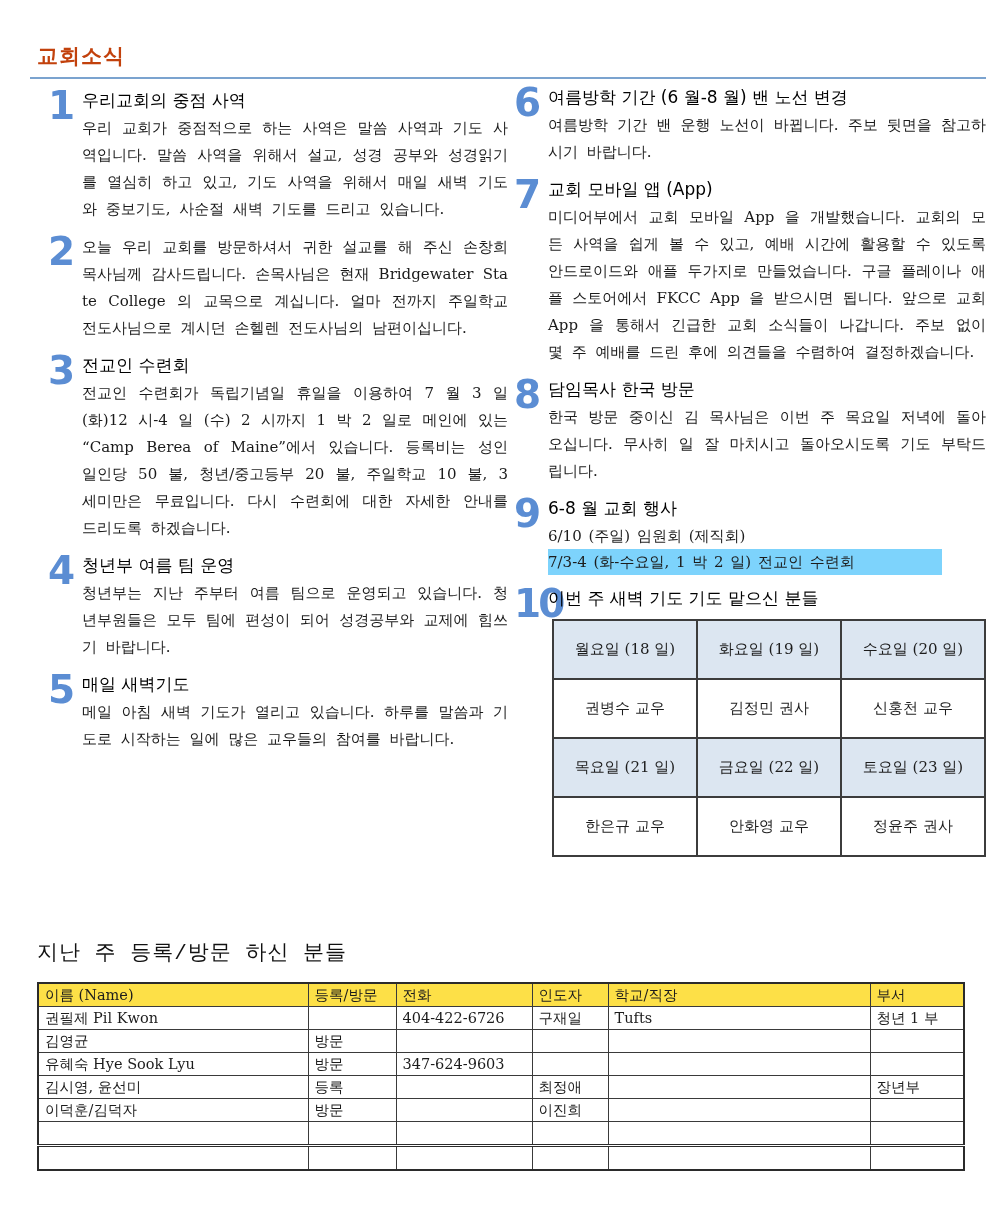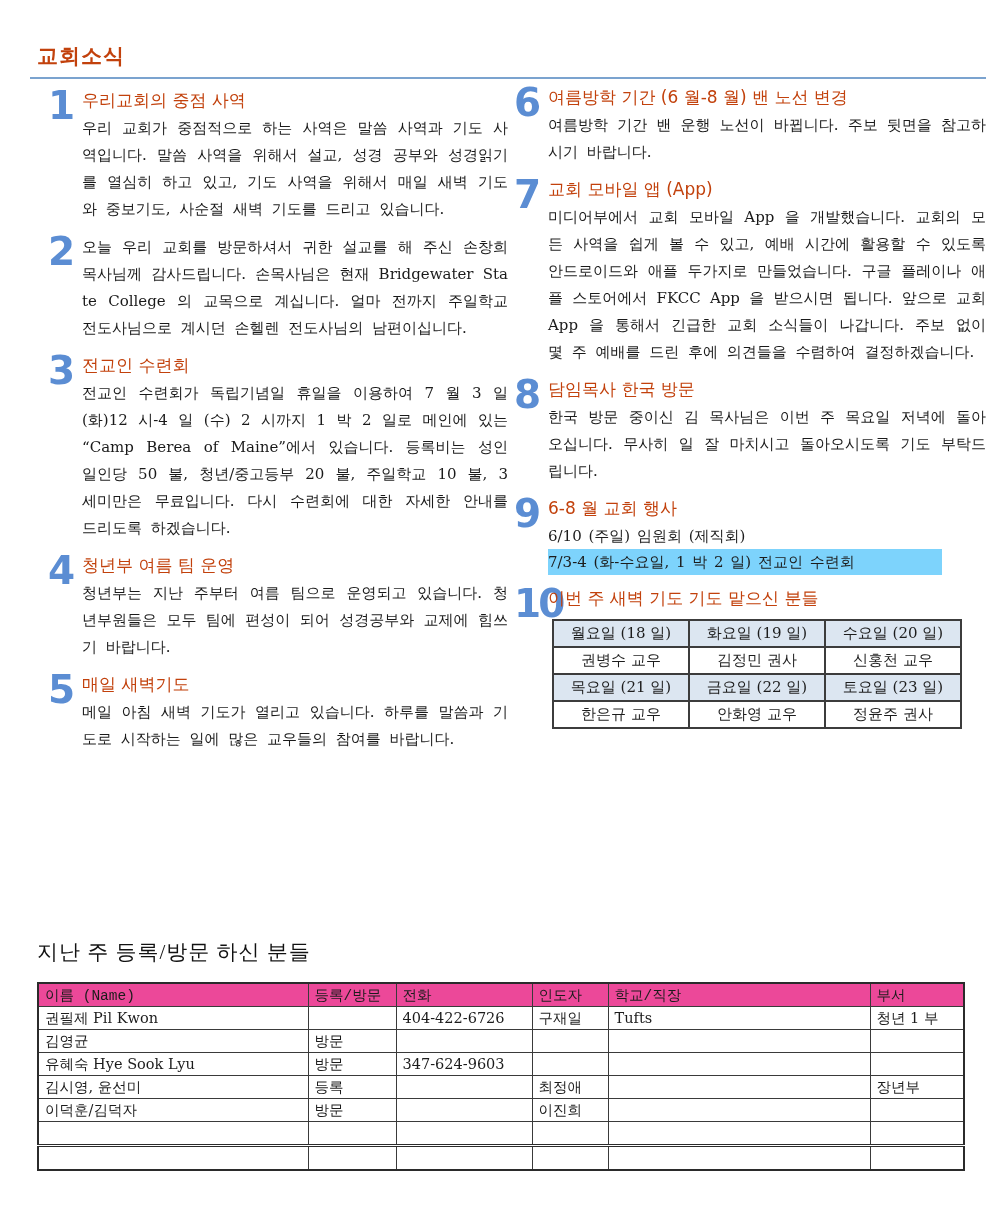--- a/index.html
+++ b/index.html
@@ -10,42 +10,42 @@
        letter-spacing:1px;font-family:"DejaVu Sans","Liberation Sans",sans-serif;color:#c2410c;}
   .title-rule{position:absolute;left:30px;top:77px;width:956px;height:2px;background:#7ba3cf;}
 
   .news-col{position:absolute;display:flex;flex-direction:column;}
   #col-left{left:48px;top:88px;width:460px;}
   #col-right{left:514px;top:85px;width:472px;}
 
   .item{display:grid;grid-template-columns:34px 1fr;margin-bottom:11px;}
   .num{font-family:"DejaVu Sans","Liberation Sans",sans-serif;font-weight:bold;
        font-size:39px;line-height:36px;color:#5b8dd3;letter-spacing:-3px;}
-  .heading{font-size:17px;line-height:25px;margin-bottom:2px;color:#c2410c;
+  .heading{font-size:17px;line-height:25px;margin-bottom:2px;color:#000000;
        font-family:"DejaVu Sans","Liberation Sans",sans-serif;font-weight:normal;}
   .body{font-size:15px;line-height:27px;text-align:justify;word-break:break-all;
        word-spacing:4px;color:#1a1a1a;}
 
   .event-line{font-size:15px;line-height:26px;word-spacing:2px;}
   .event-line.hl{background:#7dd3fc;width:394px;}
 
   table.prayer{border-collapse:collapse;margin-top:8px;margin-left:4px;
        font-size:15px;table-layout:fixed;}
   table.prayer td{border:2px solid #3c3c3c;width:134px;height:25px;text-align:center;
-       padding:0;white-space:nowrap;}
+       padding:16px;white-space:nowrap;}
   table.prayer td.hdr{background:#dce6f1;}
 
   .visitors-title{position:absolute;left:37px;top:938px;font-size:21px;letter-spacing:1px;
-       font-family:Liberation Serif, serif;color:#111;}
+       font-family:Liberation Mono, monospace;color:#111;}
   .visitors-wrap{position:absolute;left:37px;top:982px;}
   table.visitors{border-collapse:collapse;width:926px;table-layout:fixed;font-size:14.5px;
        border:2px solid #2b2b2b;}
   table.visitors td{border:1px solid #3a3a3a;height:22px;padding:0 6px;white-space:nowrap;
        overflow:hidden;}
-  table.visitors tr.vhdr td{background:#ec4899;font-family:Liberation Mono, monospace;}
+  table.visitors tr.vhdr td{background:#fde047;}
   table.visitors tr.sep td{border-bottom:3px double #2b2b2b;}
   .a-l{text-align:left}.a-c{}
 </style>
 </head>
 <body>
 
 <div class="section-title">교회소식</div>
 <div class="title-rule"></div>
 
 <div class="news-col" id="col-left">

